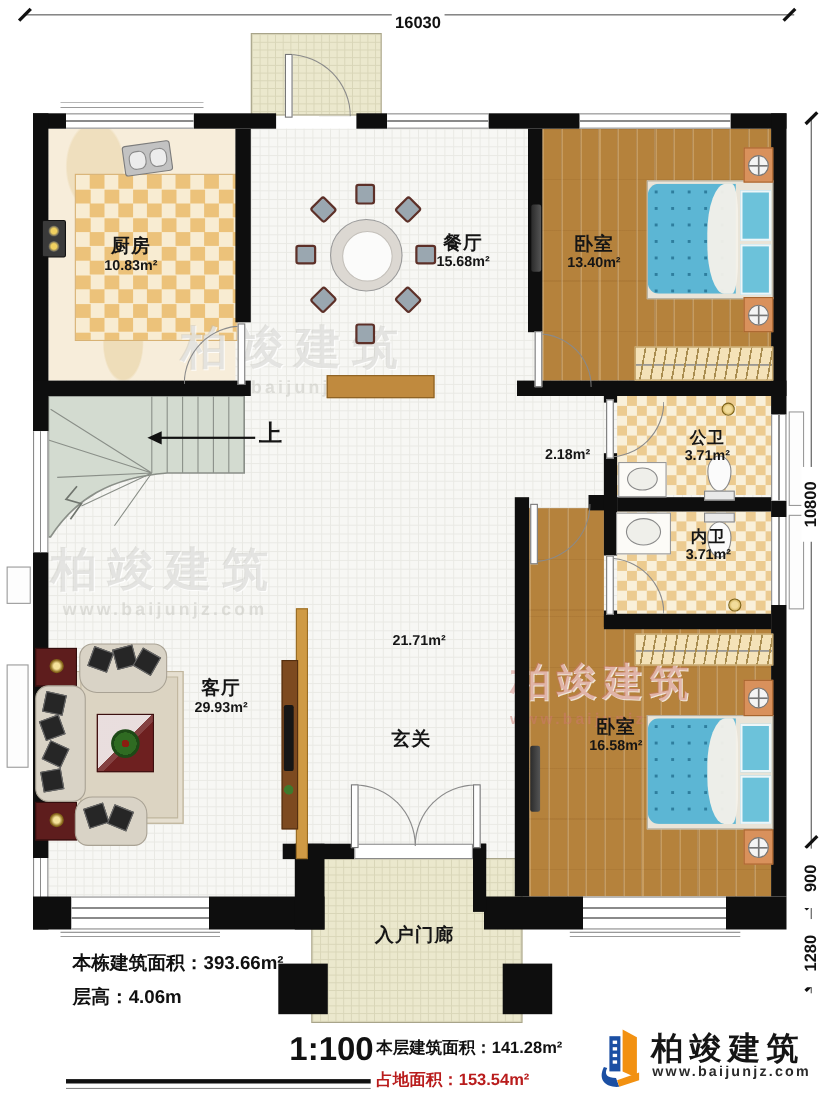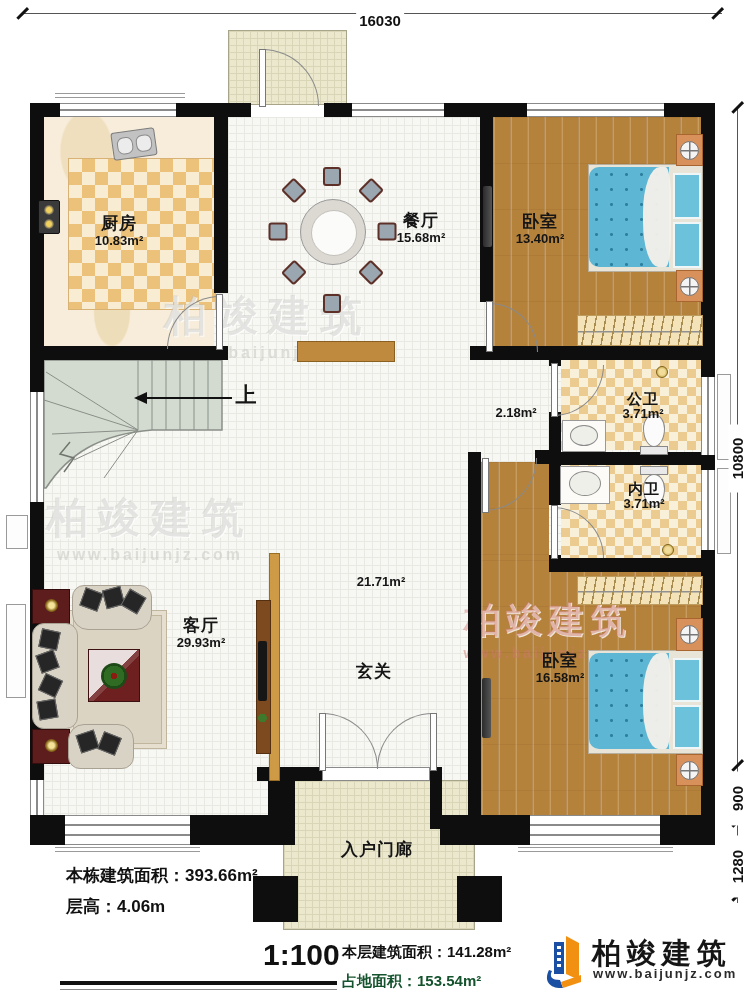--- a/index.html
+++ b/index.html
@@ -331,21 +331,21 @@
   <div class="vdim" style="left:703px;top:450px;width:68px;background:#fff;">10800</div>
   <div class="vdim" style="left:710px;top:790px;width:54px;background:#fff;">900</div>
   <div class="vdim" style="left:706px;top:858px;width:62px;background:#fff;">1280</div>
 
   <div class="abs" style="left:66px;top:864px;font-size:17px;font-weight:bold;color:#111;">本栋建筑面积：393.66m²</div>
   <div class="abs" style="left:66px;top:895px;font-size:17px;font-weight:bold;color:#111;">层高：4.06m</div>
   <div class="abs" style="left:60px;top:981px;width:277px;height:4px;background:#111;"></div>
   <div class="abs" style="left:60px;top:989px;width:277px;height:1px;background:#888;"></div>
   <div class="abs" style="left:263px;top:938px;font-size:30px;font-weight:bold;color:#111;">1:100</div>
   <div class="abs" style="left:342px;top:943px;font-size:15px;font-weight:bold;color:#111;">本层建筑面积：141.28m²</div>
-  <div class="abs" style="left:342px;top:972px;font-size:15px;font-weight:bold;color:#14532d;">占地面积：153.54m²</div>
+  <div class="abs" style="left:342px;top:972px;font-size:15px;font-weight:bold;color:#b91c1c;">占地面积：153.54m²</div>
 
   <svg class="abs" style="left:541px;top:930px;" width="48" height="60" viewBox="0 0 48 60">
     <path d="M8,40 C2,52 10,59 22,58 L19,50 C11,50 8,47 11,41 Z" fill="#1b4fa3"></path>
     <rect x="13" y="12" width="10" height="32" fill="#1b4fa3"></rect>
     <rect x="16" y="16" width="4" height="3" fill="#fff"></rect>
       <rect x="16" y="22" width="4" height="3" fill="#fff"></rect>
     <rect x="16" y="28" width="4" height="3" fill="#fff"></rect>
       <rect x="16" y="34" width="4" height="3" fill="#fff"></rect>
     <polygon points="25,6 38,13 38,50 25,44" fill="#f29111"></polygon>
     <polygon points="20,52 40,45 40,52 22,58" fill="#f29111"></polygon>

